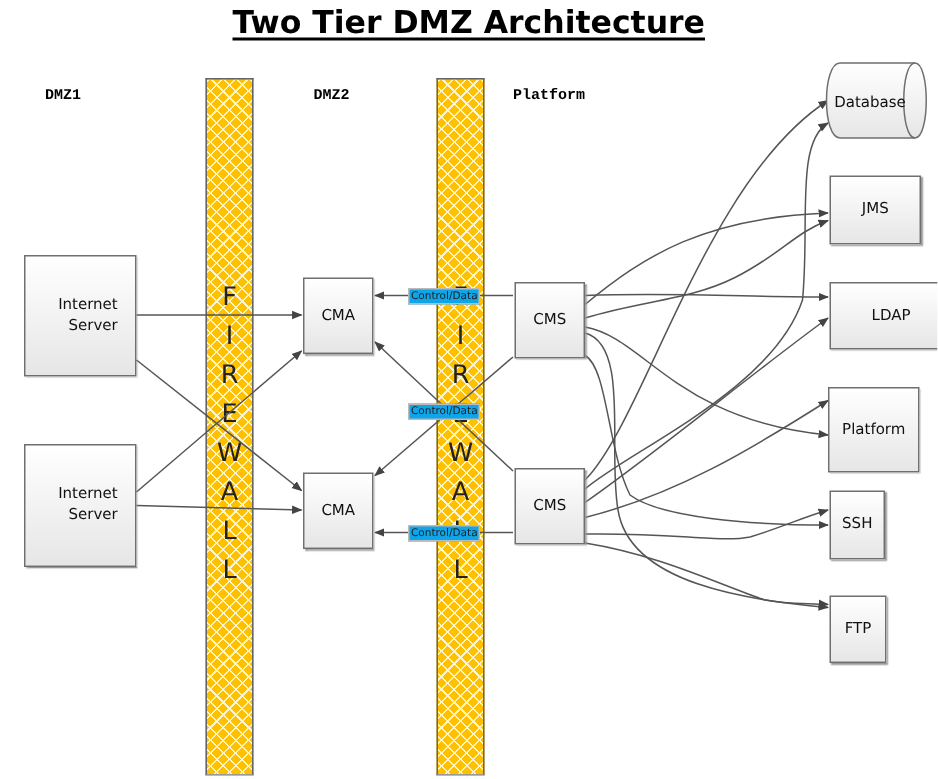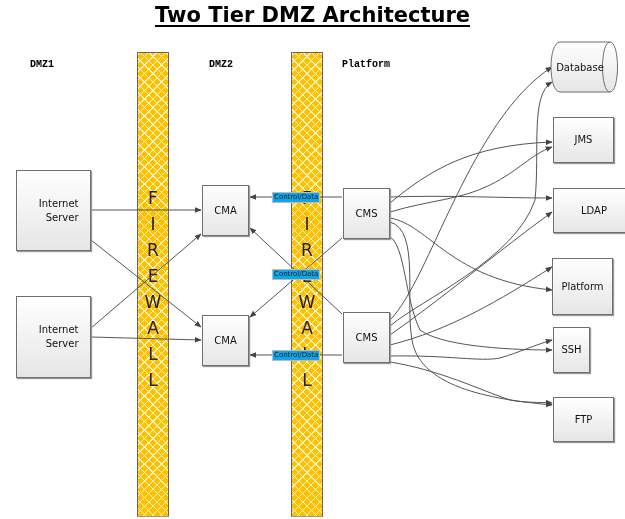--- a/index.html
+++ b/index.html
@@ -129,20 +129,20 @@
     </div>
   <div class="node" style="left:553px;top:188px;width:82px;height:45px">
       <span>LDAP</span>
     </div>
   <div class="node" style="left:552px;top:258px;width:61px;height:57px">
       <span>Platform</span>
     </div>
   <div class="node" style="left:553px;top:327px;width:37px;height:46px">
       <span>SSH</span>
     </div>
-  <div class="node" style="left:553px;top:397px;width:61px;height:45px">
+  <div class="node" style="left:553px;top:397px;width:38px;height:45px">
       <span>FTP</span>
     </div>
 
   <div class="cd-label" style="left:272px;top:192px">Control/Data</div>
   <div class="cd-label" style="left:272px;top:269px">Control/Data</div>
   <div class="cd-label" style="left:272px;top:350px">Control/Data</div>
 </div>
 
 </body></html>

